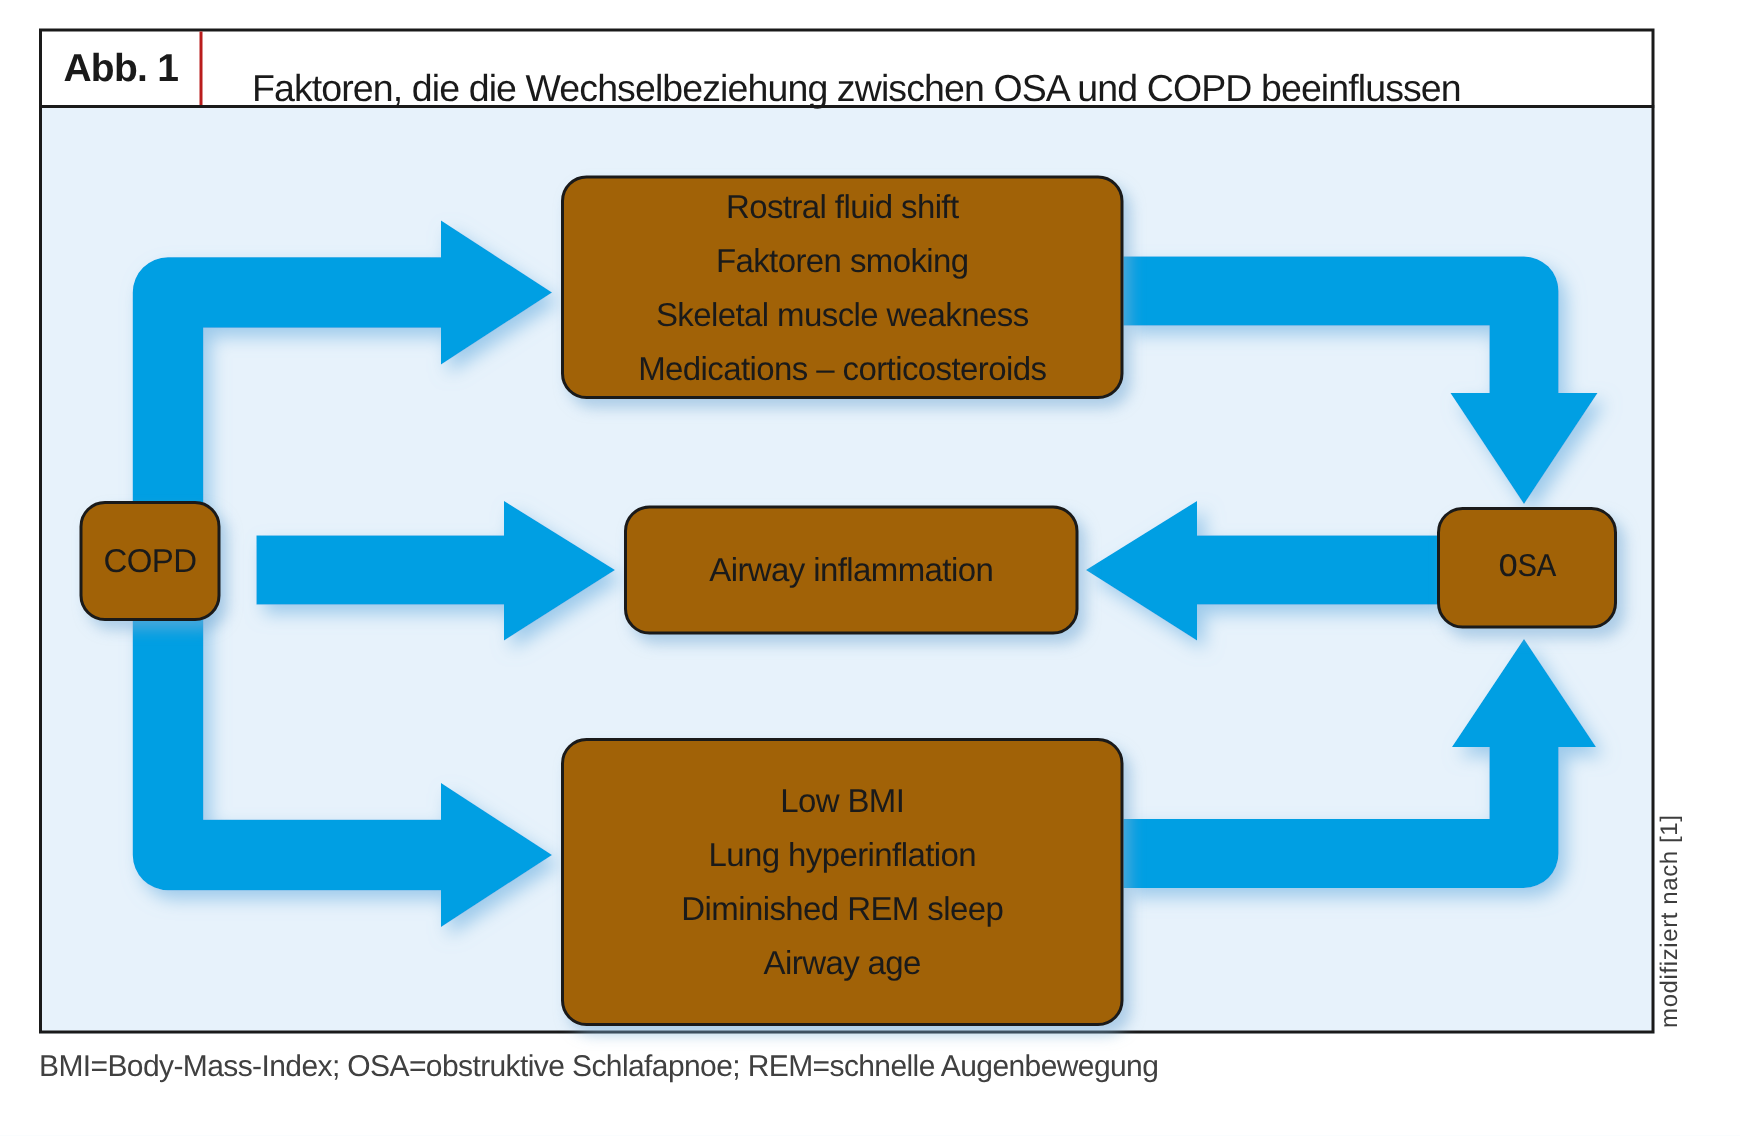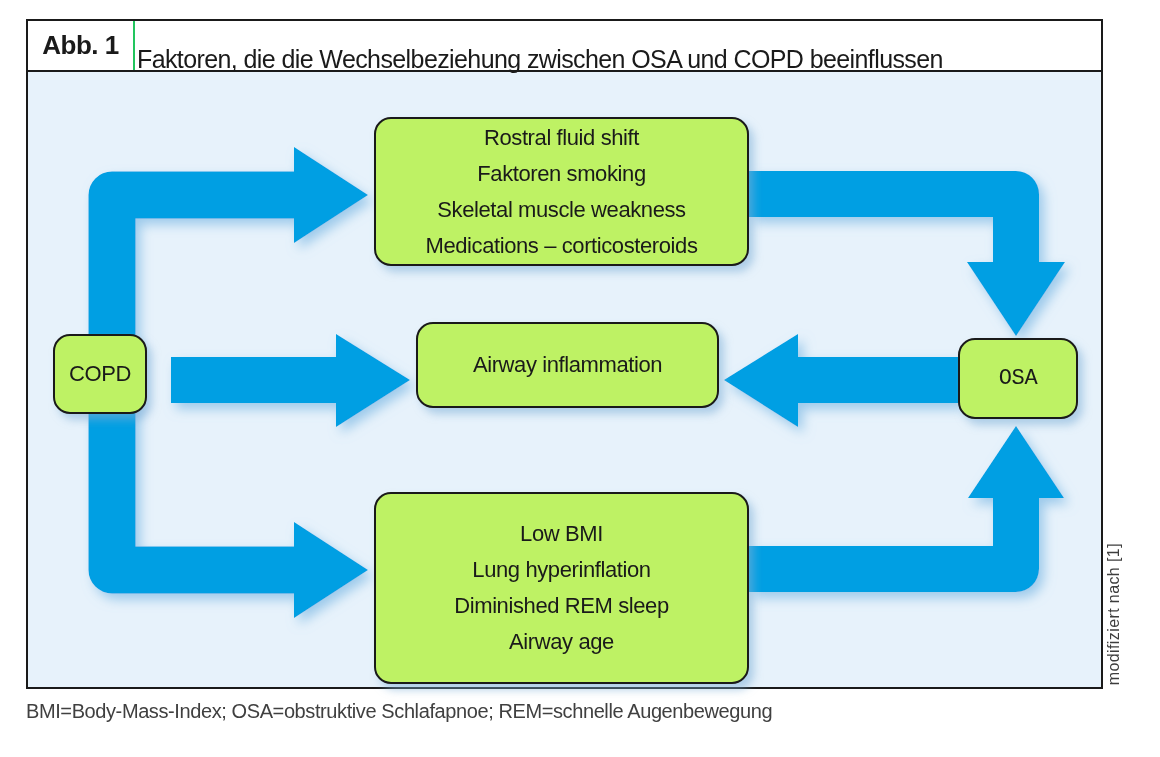--- a/index.html
+++ b/index.html
@@ -6,44 +6,44 @@
   .figure{
     position:relative;width:1160px;height:757px;background:#ffffff;
     font-family:"Liberation Sans", sans-serif;color:#1a1a1a;overflow:hidden;
   }
   
   .caption-bar{
     position:absolute;left:26px;top:19px;width:1077px;height:53px;
     border:2px solid #1a1a1a;box-sizing:border-box;display:flex;background:#ffffff;z-index:3;
   }
   .caption-label{
-    width:107px;border-right:2px solid #22c55e;box-sizing:border-box;
+    width:107px;border-right:2px solid #b91c1c;box-sizing:border-box;
     display:flex;align-items:center;justify-content:center;
     font-weight:bold;font-size:26px;letter-spacing:-0.5px;
   }
   .caption-title{
-    flex:1;display:flex;align-items:center;padding-left:2px;
+    flex:1;display:flex;align-items:center;padding-left:33px;
     font-size:25px;letter-spacing:-0.6px;white-space:nowrap;margin-top:28px;
   }
   
   .panel{
     position:absolute;left:26px;top:70px;width:1077px;height:619px;
     border:2px solid #1a1a1a;box-sizing:border-box;background:#E7F2FB;z-index:1;
   }
   .arrow-layer{position:absolute;left:0;top:0;width:1073px;height:615px;z-index:1;}
   
   .node{
-    position:absolute;background:#bef264;border:2px solid #1a1a1a;border-radius:17px;
+    position:absolute;background:#a16207;border:2px solid #1a1a1a;border-radius:17px;
     box-sizing:border-box;display:flex;flex-direction:column;align-items:center;justify-content:center;
     text-align:center;font-size:22px;line-height:36px;letter-spacing:-0.4px;
     box-shadow:5px 6px 9px rgba(125,175,215,0.55);z-index:2;
   }
   .node-top{left:346px;top:45px;width:375px;height:149px;}
   .node-bottom{left:346px;top:420px;width:375px;height:192px;}
-  .node-center{left:388px;top:250px;width:303px;height:86px;}
+  .node-center{left:388px;top:265px;width:303px;height:86px;}
   .node-copd{left:25px;top:262px;width:94px;height:80px;}
   .node-osa{left:930px;top:266px;width:120px;height:81px;font-family:Liberation Mono, monospace;}
   
   .footnote{
     position:absolute;left:26px;top:700px;font-size:20px;letter-spacing:-0.4px;
     color:#404040;white-space:nowrap;
   }
   .credit{
     position:absolute;left:1106px;bottom:72px;writing-mode:vertical-rl;
     transform:rotate(180deg);font-size:16px;color:#3d3d3d;letter-spacing:0.4px;

